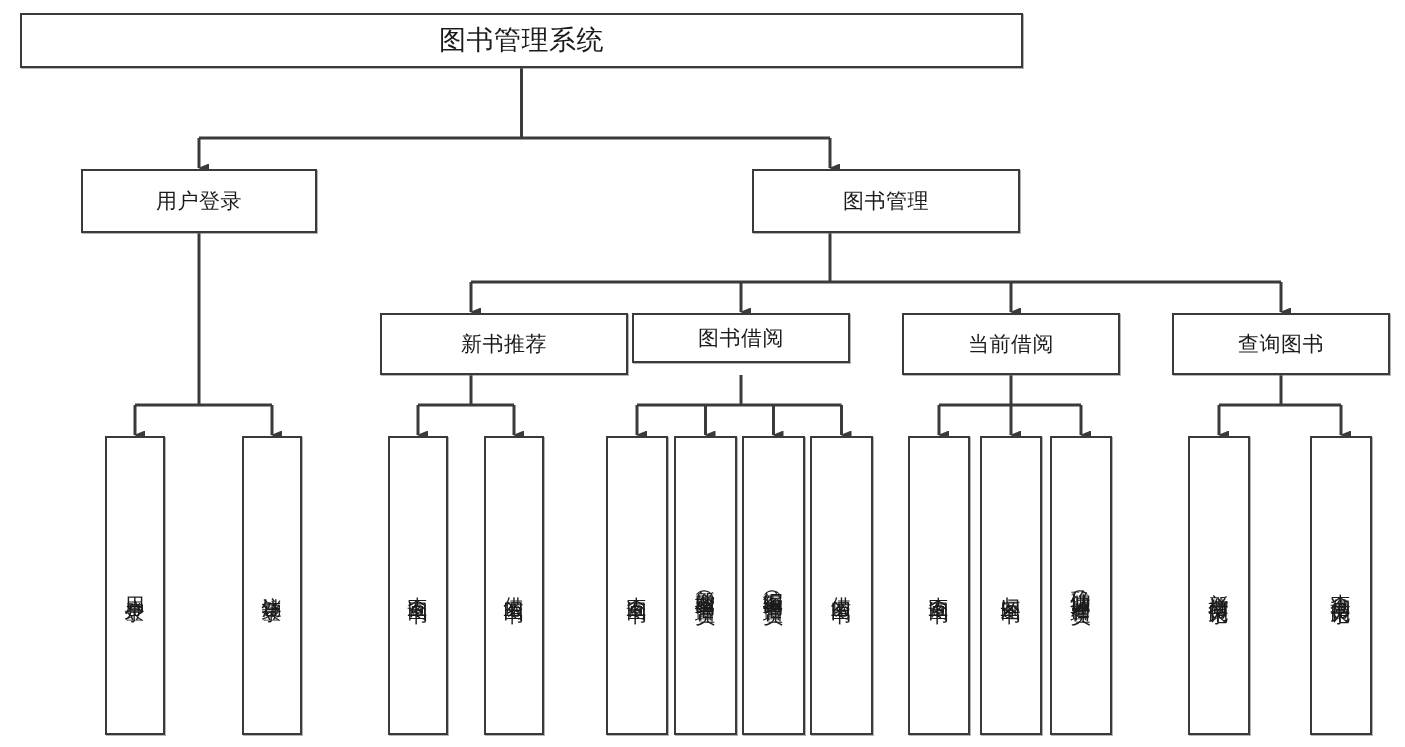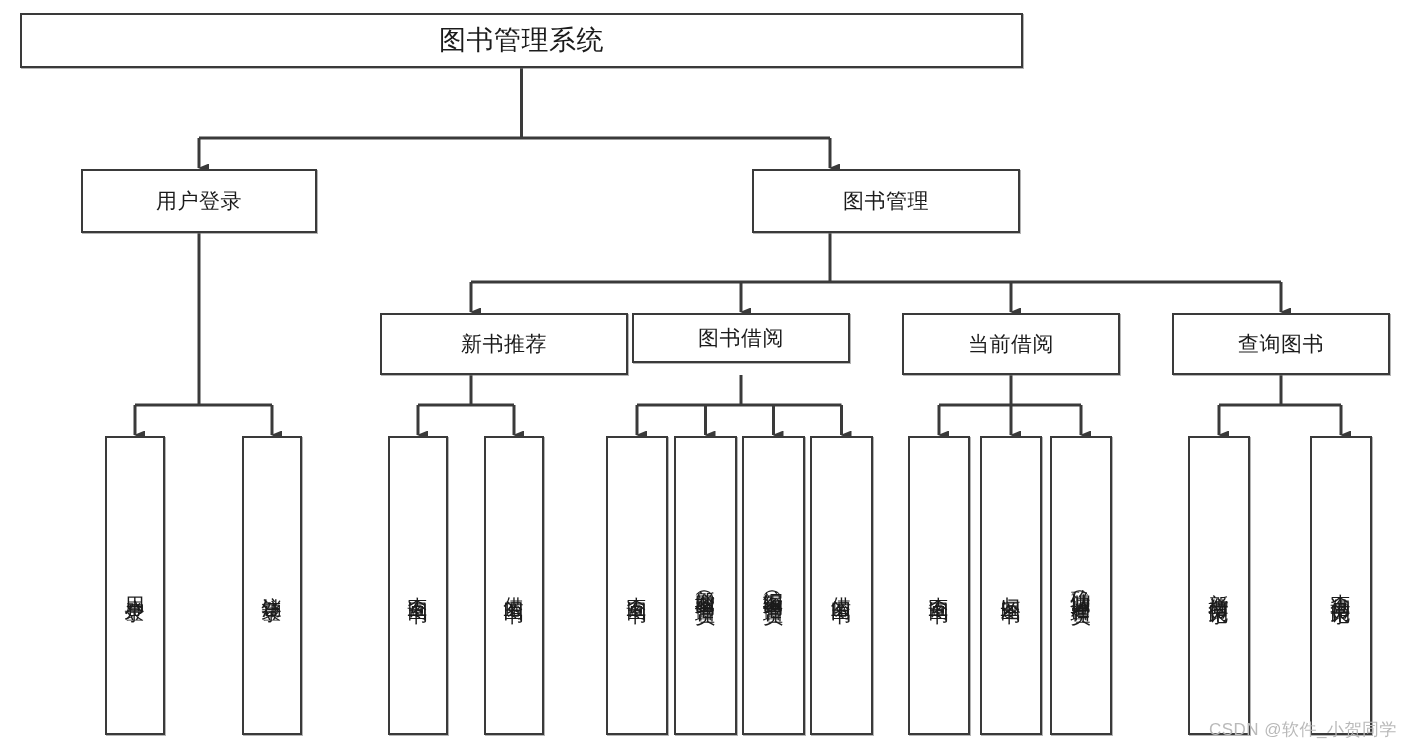--- a/index.html
+++ b/index.html
@@ -164,14 +164,13 @@
         <span class="label">确认归还（管理员）</span>
       </div>
       <div class="node vertical leaf" style="left: 1188px; top: 436px; width: 62px; height: 299px;">
         <span class="label">新增借阅记录</span>
       </div>
       <div class="node vertical leaf" style="left: 1310px; top: 436px; width: 62px; height: 299px;">
         <span class="label">查询借阅记录</span>
       </div>
     </div>
 
-  <div id="watermark">CSDN @软件_小贺同学</div>
 </div>
 
 </body></html>

